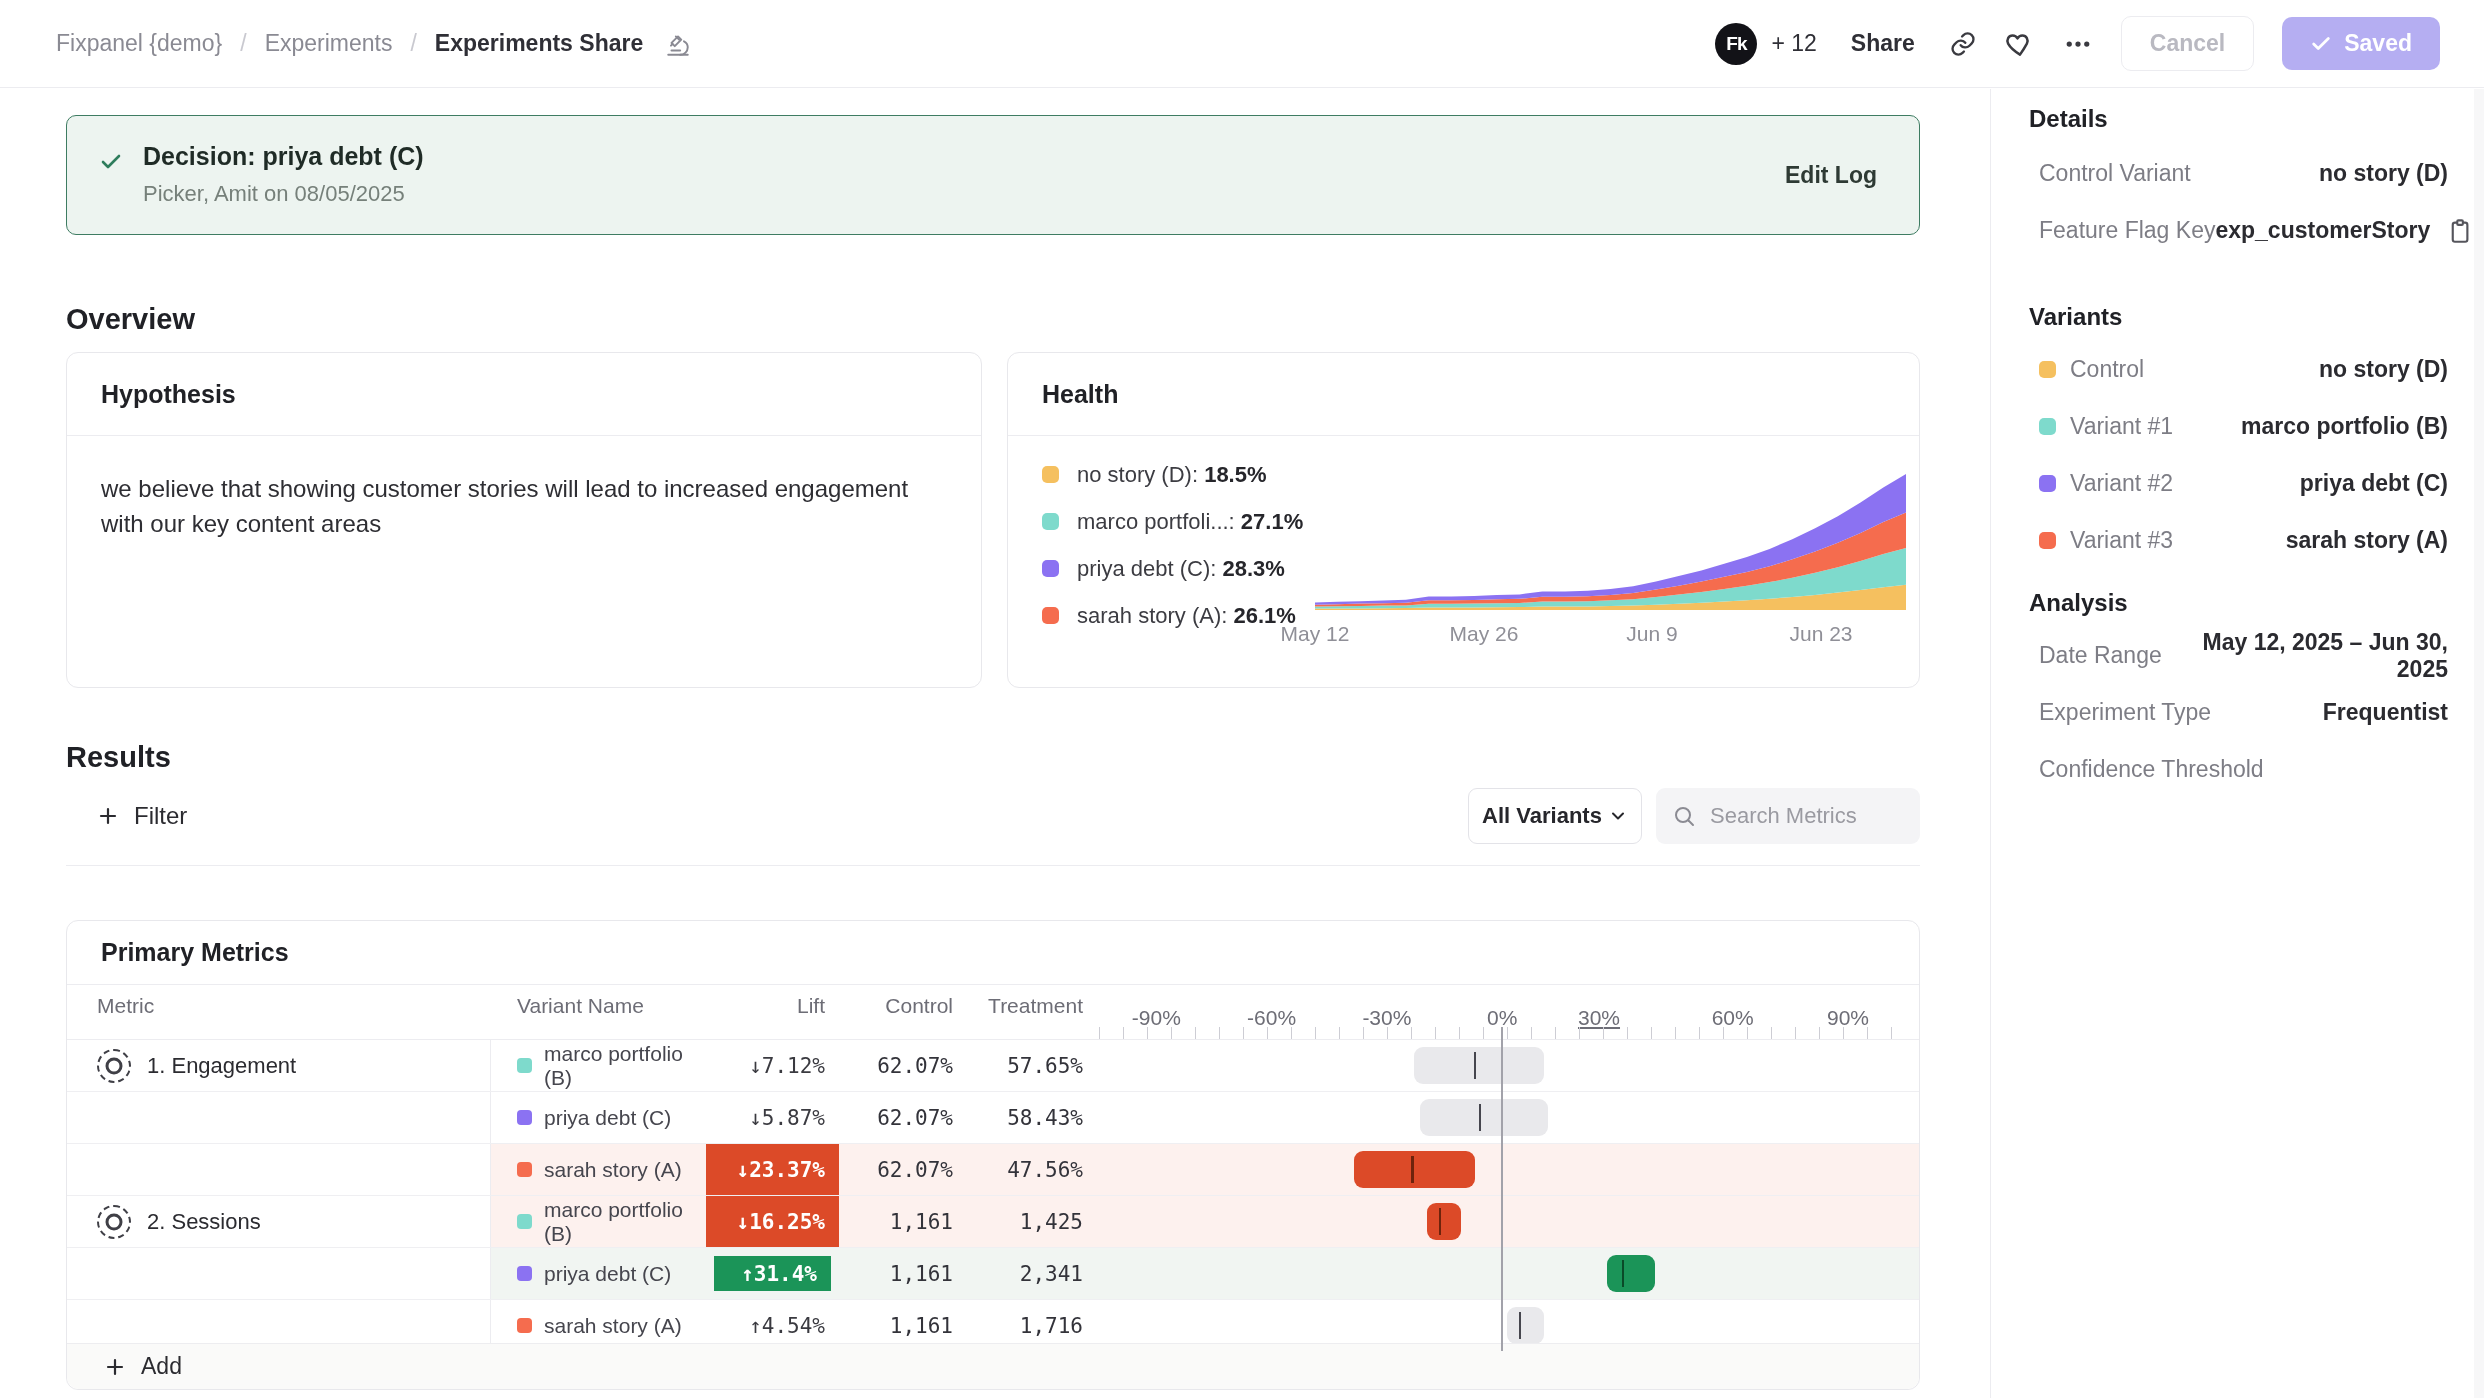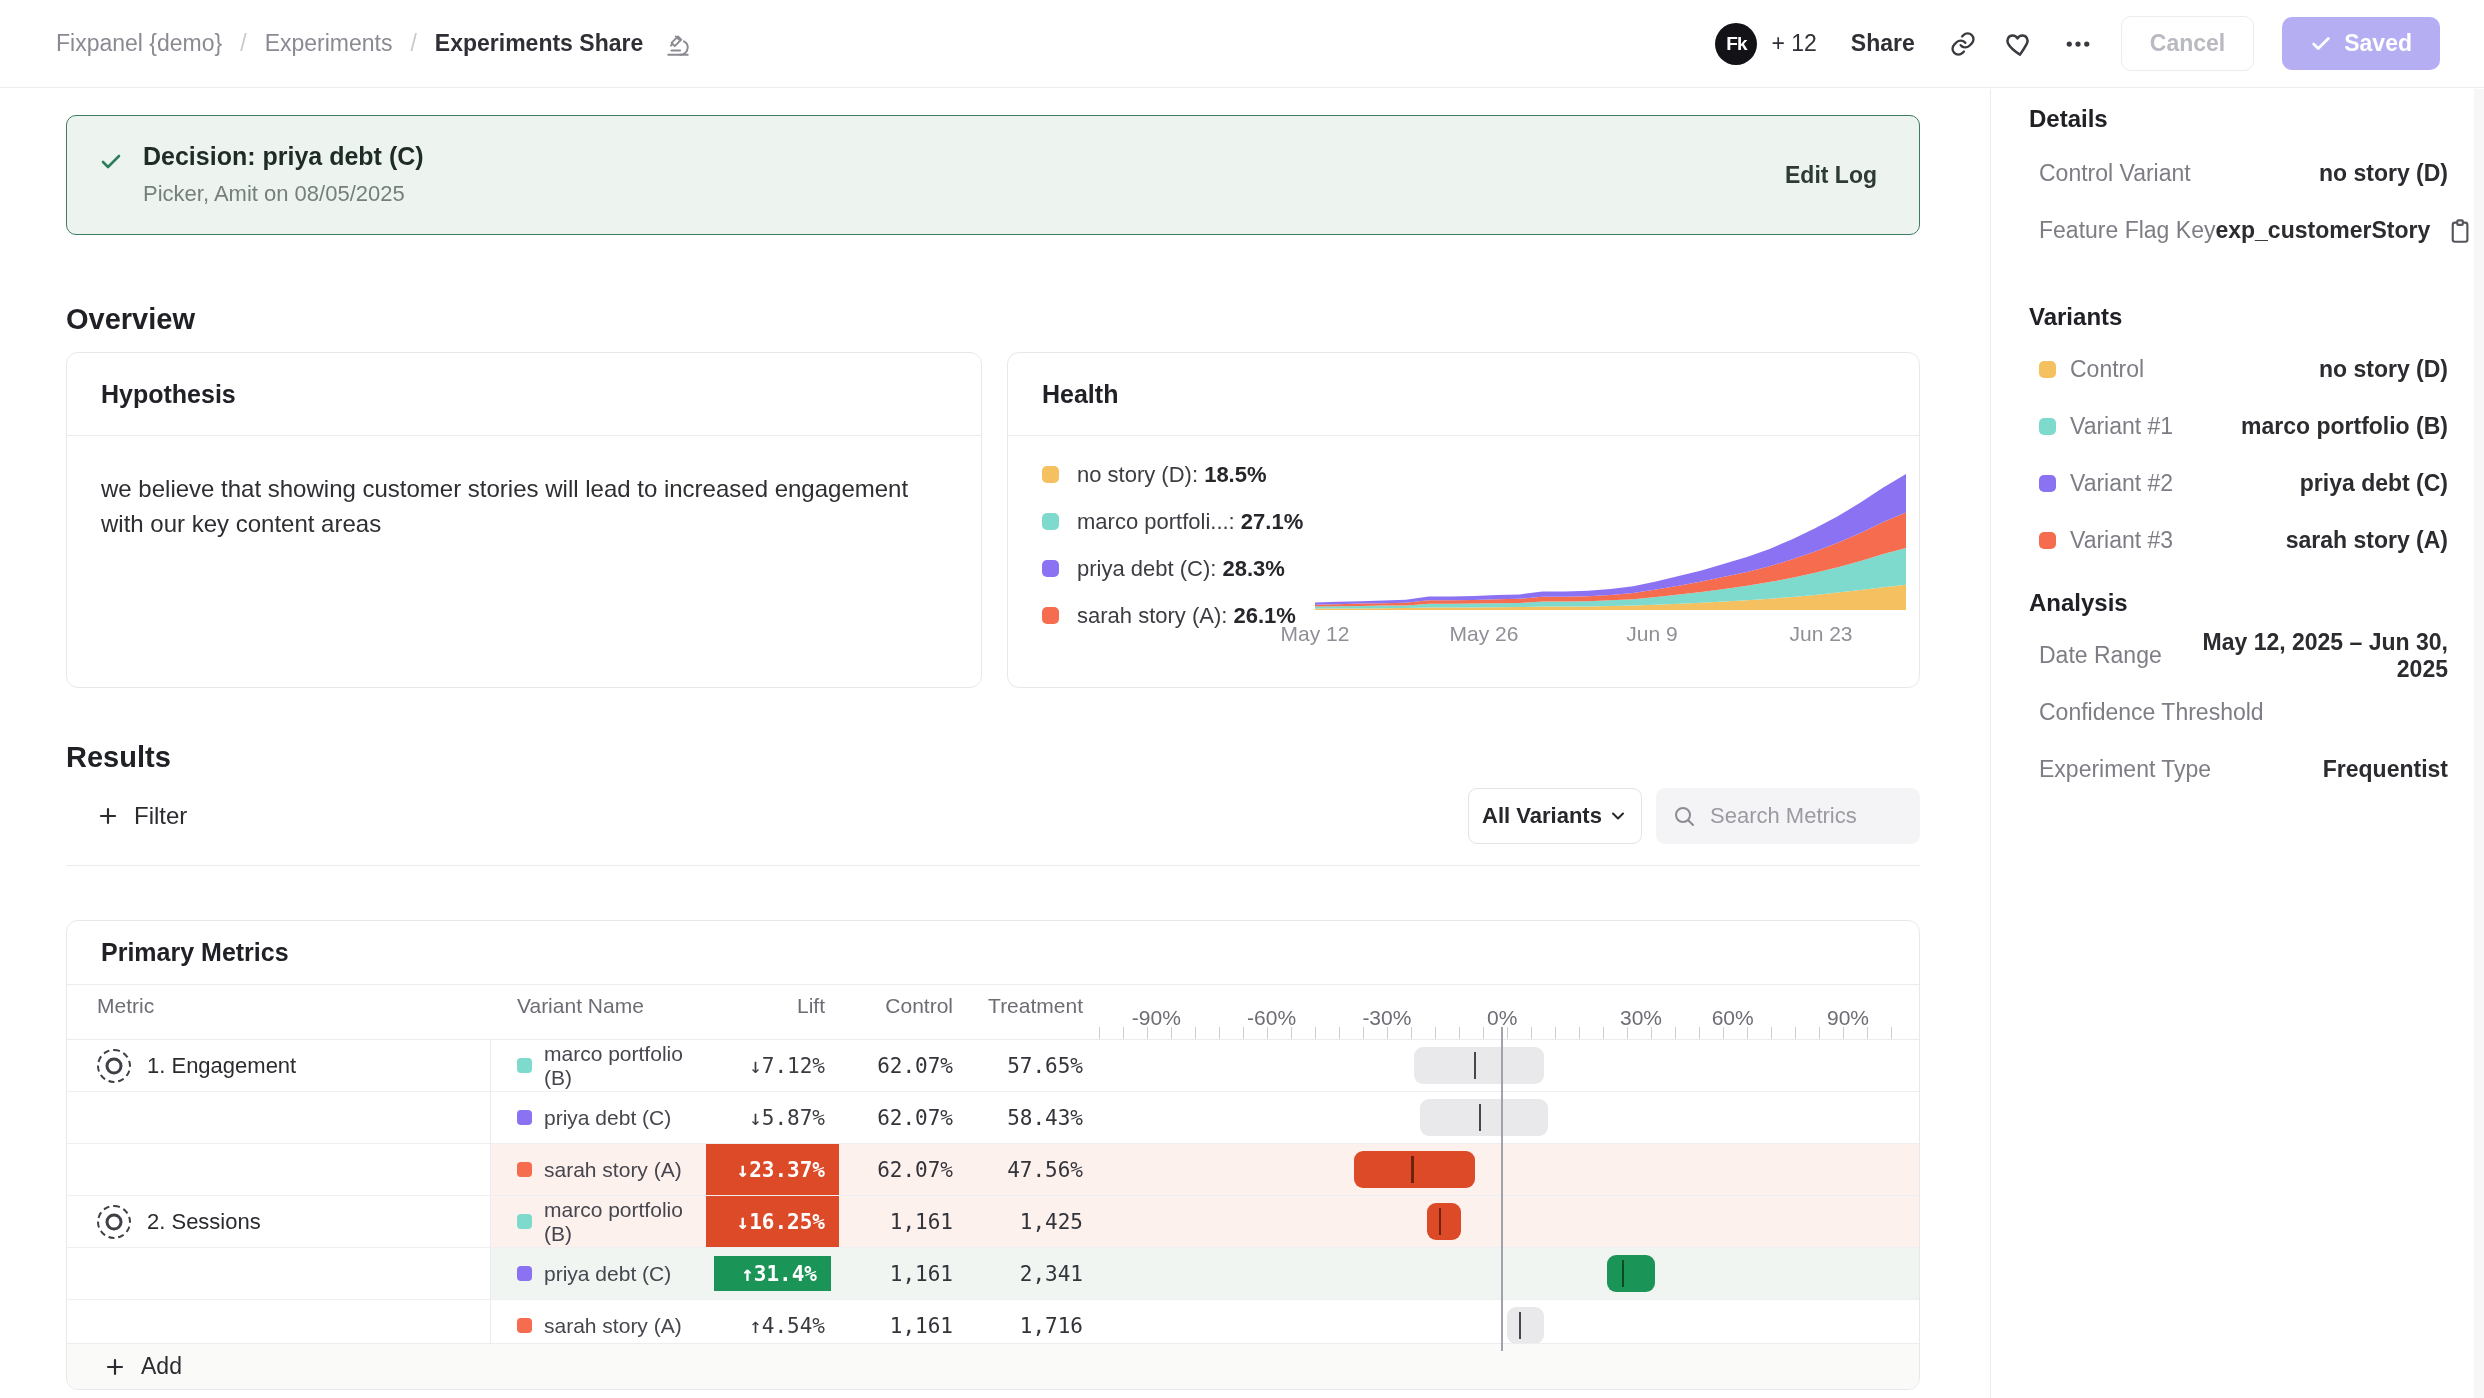--- a/index.html
+++ b/index.html
@@ -285,21 +285,21 @@
         <div class="c1">Metric</div>
         <div class="c2">Variant Name</div>
         <div class="c3">Lift</div>
         <div class="c4">Control</div>
         <div class="c5">Treatment</div>
         <div class="c6" id="pm-axis-labels">
             <span class="axis-label" style="left: 65.3px;">-90%</span>
             <span class="axis-label" style="left: 180.6px;">-60%</span>
             <span class="axis-label" style="left: 295.9px;">-30%</span>
             <span class="axis-label" style="left: 411.2px;">0%</span>
-            <span class="axis-label" style="left: 550px;">30%</span>
+            <span class="axis-label" style="left: 508px; text-decoration: underline;">30%</span>
             <span class="axis-label" style="left: 641.7px;">60%</span>
             <span class="axis-label" style="left: 757px;">90%</span>
           </div>
       </div>
       <div class="pm-ruler">
         <div class="c6" id="pm-ruler-ticks" style="position:absolute;left:1024px;top:0;height:12px;">
             <span class="tick" style="left: 7.7px;"></span>
             <span class="tick" style="left: 31.7px;"></span>
             <span class="tick" style="left: 55.7px;"></span>
             <span class="tick" style="left: 79.7px;"></span>
@@ -504,23 +504,23 @@
       </div>
     </div>
 
   <div class="sb-heading sb-gap2">Analysis</div>
   <div class="sb-rows sb-indent" id="sb-analysis">
       <div class="sb-row">
         <span class="sb-label">Date Range</span>
         <span class="sb-value">May 12, 2025 – Jun 30, 2025</span>
       </div>
       <div class="sb-row">
+        <span class="sb-label">Experiment Type</span>
+        <span class="sb-value">Frequentist</span>
+      </div>
+      <div class="sb-row">
         <span class="sb-label">Confidence Threshold</span>
         <span class="sb-value"></span>
       </div>
-      <div class="sb-row">
-        <span class="sb-label">Experiment Type</span>
-        <span class="sb-value">Frequentist</span>
-      </div>
     </div>
 </aside>
 
 <div class="scroll-strip"></div>
 
 </body></html>

